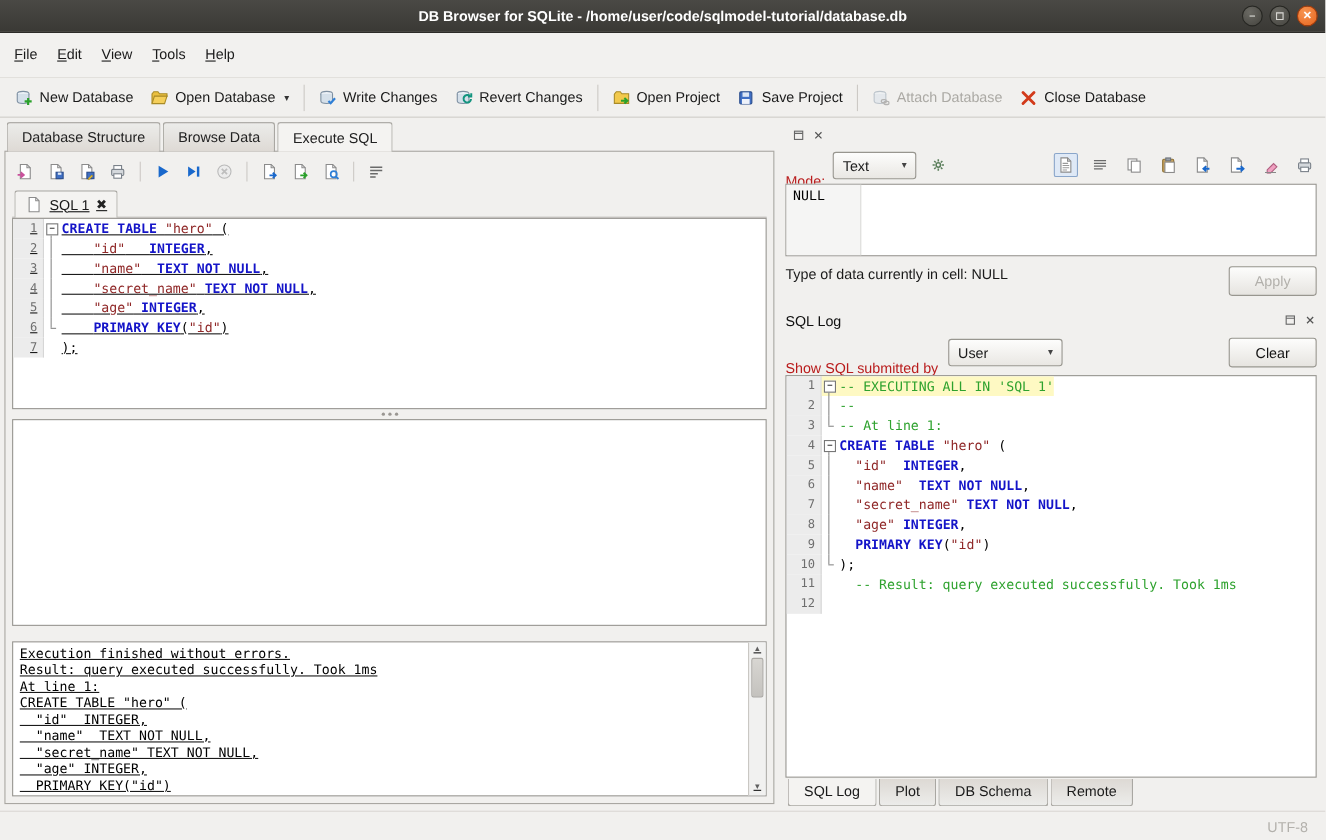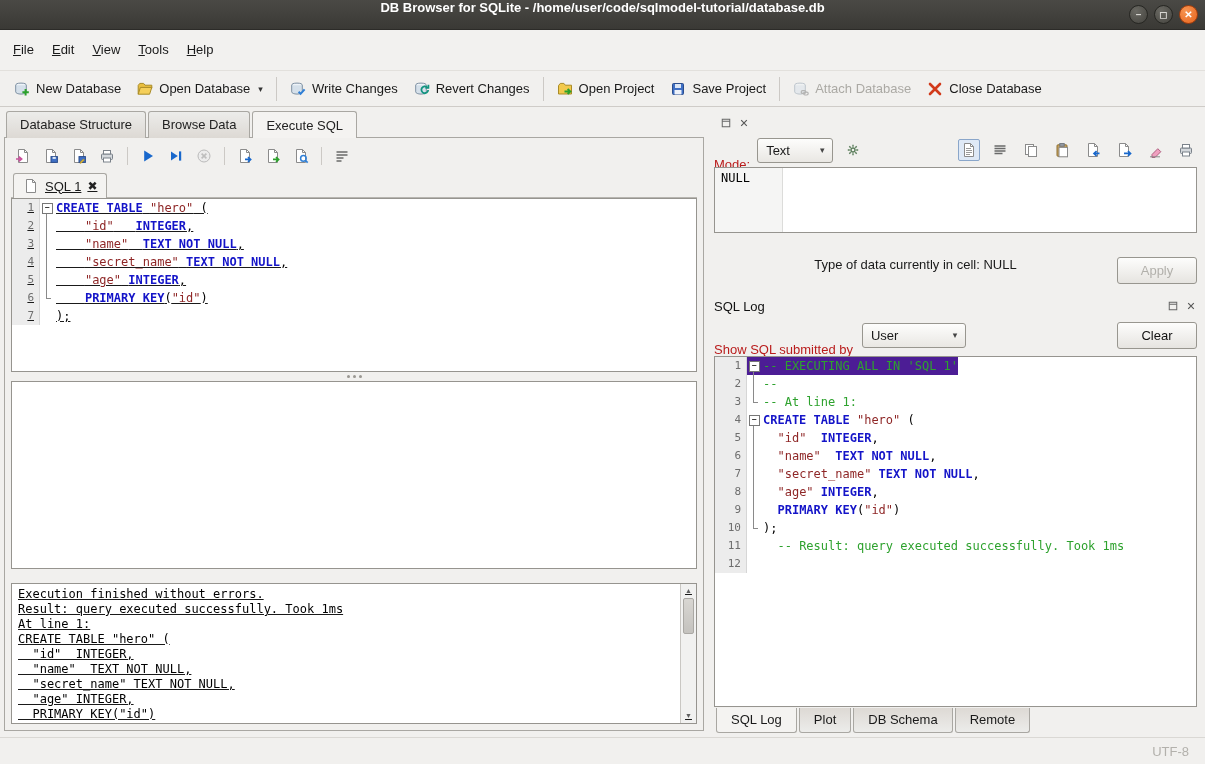--- a/index.html
+++ b/index.html
@@ -9,21 +9,21 @@
     font-family:"Liberation Sans",sans-serif; font-size:13px; color:#1a1a1a;
     background:#f1f0ee;
   }
   .window { width:1205px; height:764px; display:flex; flex-direction:column; }
 
   
   .titlebar {
     height:30px; flex:none; position:relative;
     background:linear-gradient(#4a4945,#3a3935);
     border-bottom:1px solid #2c2b28;
-    display:flex; align-items:flex-start; justify-content:center;
+    display:flex; align-items:center; justify-content:center;
     color:#ffffff; font-weight:bold; font-size:13px;
   }
   .win-controls { position:absolute; right:7px; top:5px; display:flex; gap:6px; }
   .win-btn {
     width:19px; height:19px; border-radius:50%;
     background:radial-gradient(circle at 35% 30%, #6a6963, #44433e);
     border:1px solid #262622; color:#d8d7d3;
     display:flex; align-items:center; justify-content:center;
     font-size:10px; line-height:1;
   }
@@ -99,21 +99,21 @@
   }
   .fold.start::after { content:""; position:absolute; left:6px; top:15px; bottom:0; width:1px; background:#8a8a8a; }
   .fold.mid::before { content:""; position:absolute; left:6px; top:0; bottom:0; width:1px; background:#8a8a8a; }
   .fold.end::before { content:""; position:absolute; left:6px; top:0; height:9px; width:1px; background:#8a8a8a; }
   .fold.end::after { content:""; position:absolute; left:6px; top:9px; width:5px; height:1px; background:#8a8a8a; }
   .code { padding-left:2px; }
   .tk-kw { color:var(--kw); font-weight:bold; }
   .tk-id { color:var(--id); }
   .tk-cm { color:var(--cm); }
   .tk-pl { color:#000; }
-  .code-row.hl .code, .code-row.hl .fold { background:#4c1d95; }
+  .code-row.hl .code, .code-row.hl .fold { background:#fef9c3; }
 
   .splitter { height:9px; flex:none; display:flex; align-items:center; justify-content:center; gap:3px; }
   .splitter i { width:3px; height:3px; border-radius:50%; background:#9a9792; }
 
   .grid { height:188px; flex:none; background:#fff; border:1px solid #96948f; }
 
   .execlog-wrap { flex:1; min-height:0; margin-top:14px; border:1px solid #96948f; background:#fff; display:flex; }
   .execlog {
     flex:1; padding:3px 6px; white-space:pre; overflow:hidden;
     font-family:"DejaVu Sans Mono",monospace; font-size:12px; line-height:15px; color:#000;
@@ -142,21 +142,21 @@
   .ctool { width:22px; height:22px; display:flex; align-items:center; justify-content:center; border-radius:2px; }
   .ctool.active { border:1px solid #8aa6ca; background:#dfe9f6; }
 
   .cell-box {
     height:66px; flex:none; border:1px solid #96948f; background:#fff; display:flex;
     font-family:"DejaVu Sans Mono",monospace; font-size:12px;
   }
   .cell-gutter { width:68px; flex:none; background:#f5f5f4; border-right:1px solid #dcdcda; padding:3px 6px; color:#000; }
   .cell-area { flex:1; }
 
-  .info-row { flex:none; display:flex; align-items:flex-start; margin-top:24px;text-align:center; }
+  .info-row { flex:none; display:flex; align-items:flex-start; margin-top:9px; }
   .info-col { flex:1; }
   .bytes { margin-top:7px; }
   .btn {
     min-width:80px; height:27px; padding:0 14px; border:1px solid #98968f; border-radius:3px;
     background:linear-gradient(#fdfdfc,#e6e4e0); display:flex; align-items:center; justify-content:center; color:#111;
   }
   .btn.disabled { color:#b2b0ab; }
 
   .log-section-header { margin-top:12px; }
   .filter-row { height:34px; flex:none; display:flex; align-items:center; gap:9px; margin-top:2px; }

